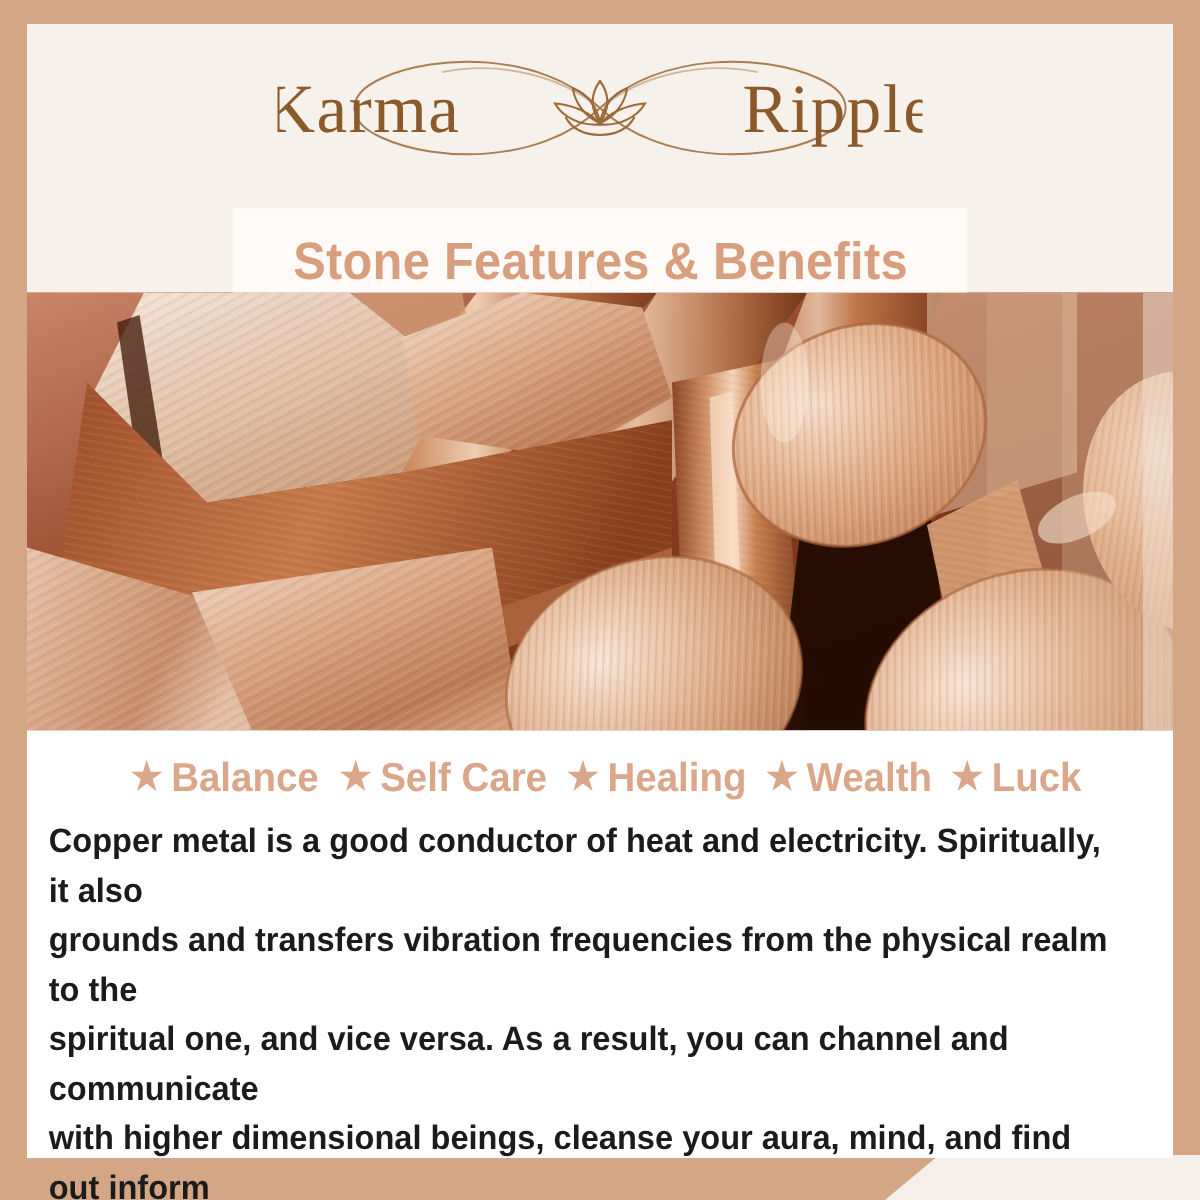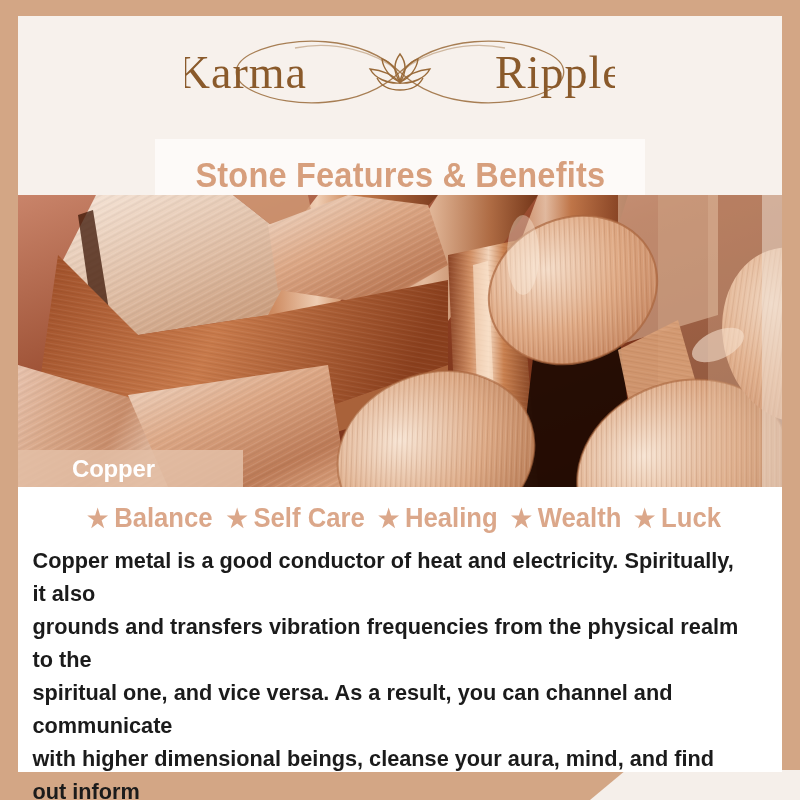--- a/index.html
+++ b/index.html
@@ -334,23 +334,20 @@
       <ellipse cx="775" cy="140" rx="70" ry="88" transform="rotate(-12 775 140)" fill="url(#disc1)"></ellipse>
       <ellipse cx="775" cy="140" rx="70" ry="88" transform="rotate(-12 775 140)" fill="url(#stripesr)"></ellipse>
 
       <ellipse cx="700" cy="150" rx="28" ry="14" fill="#fff1e2" opacity="0.55" transform="rotate(-25 700 150)"></ellipse>
       <ellipse cx="505" cy="60" rx="16" ry="40" fill="#fff3e6" opacity="0.35"></ellipse>
       <rect x="690" y="0" width="74" height="292" fill="#e7c3a6" opacity="0.28"></rect>
       <rect x="744" y="0" width="20" height="292" fill="#efe2d6" opacity="0.5"></rect>
     </svg>
   </div>
 
-  <div class="caption-band">
-    <span class="caption-text">Copper</span>
-  </div>
 
   <div class="content">
 
     <div class="benefits">
       <span class="benefit">
         <span class="star">★</span>
         <span>Balance</span>
       </span>
       <span class="benefit">
         <span class="star">★</span>

